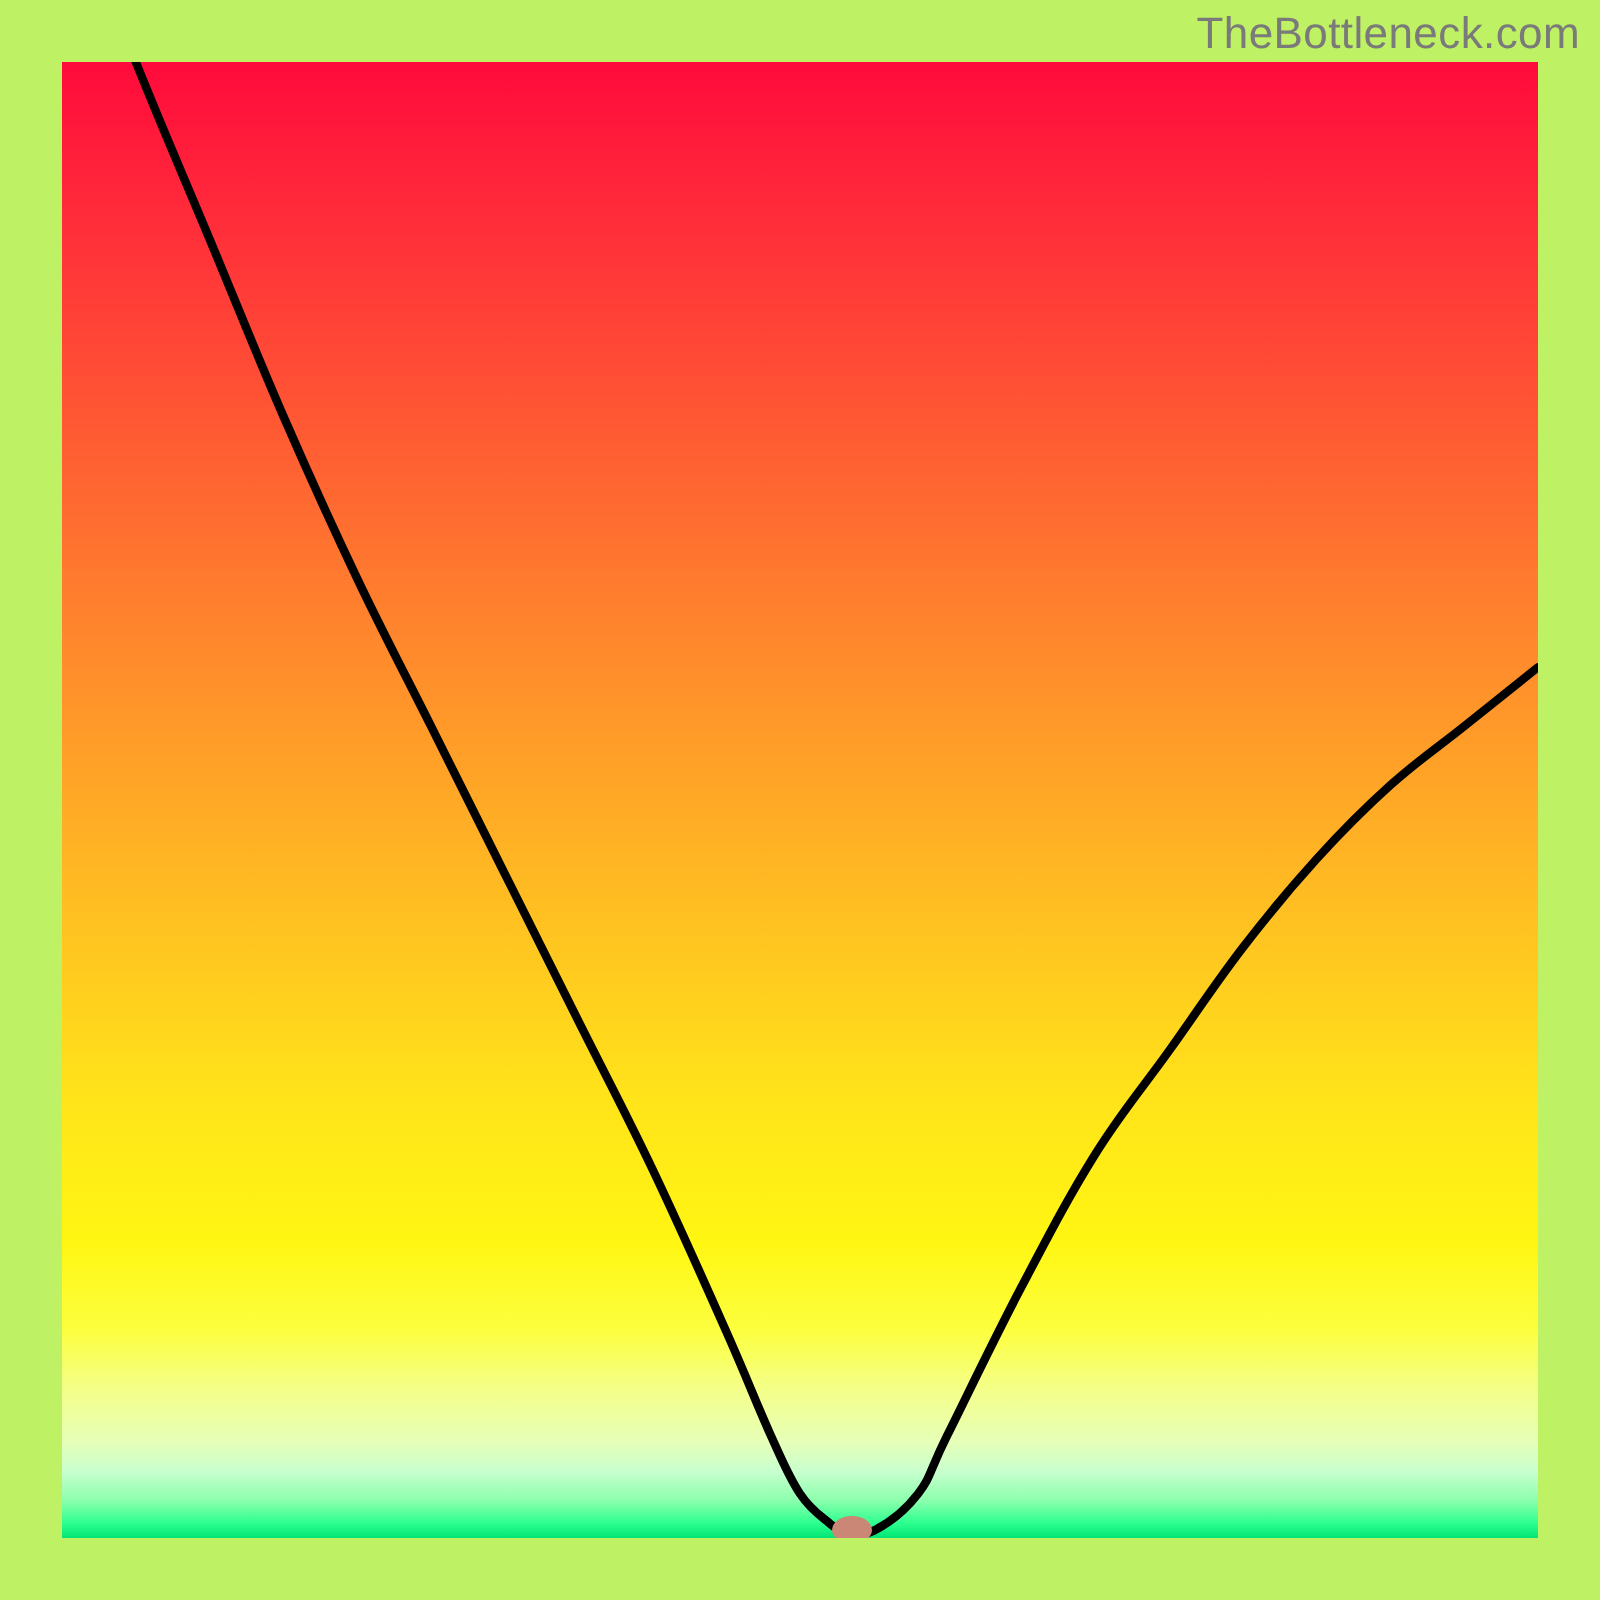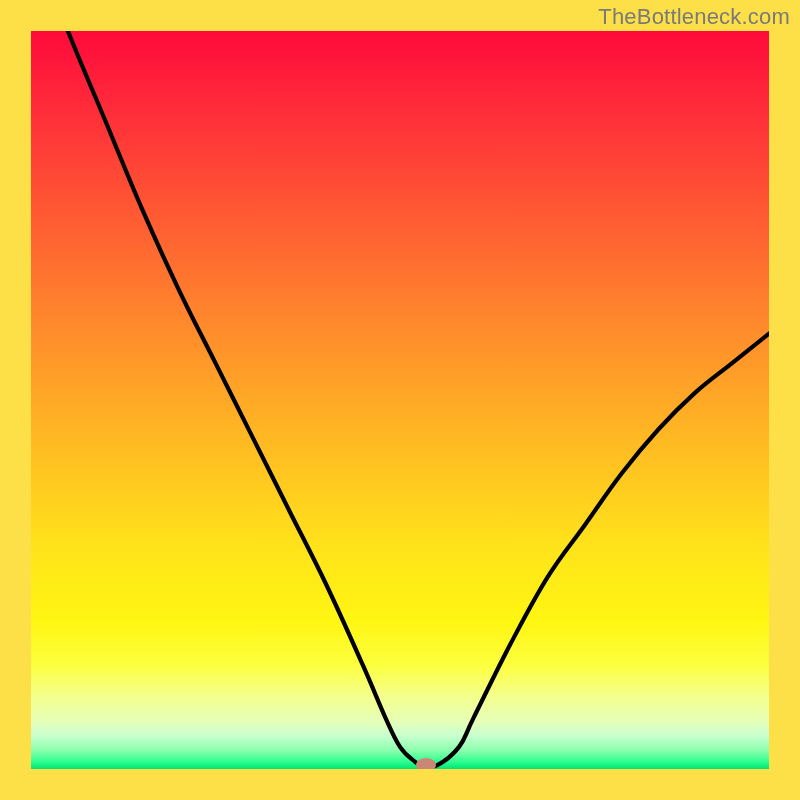--- a/index.html
+++ b/index.html
@@ -8,21 +8,21 @@
     width: 800px;
     height: 800px;
     background: #000;
     overflow: hidden;
     font-family: Arial, Helvetica, sans-serif;
   }
   .frame {
     position: relative;
     width: 800px;
     height: 800px;
-    background: #fde047;
+    background: #bef264;
   }
   .watermark {
     position: absolute;
     top: 4px;
     right: 10px;
     color: #7a7a7a;
     font-size: 22px;
     font-weight: 500;
     letter-spacing: 0.2px;
     z-index: 10;

